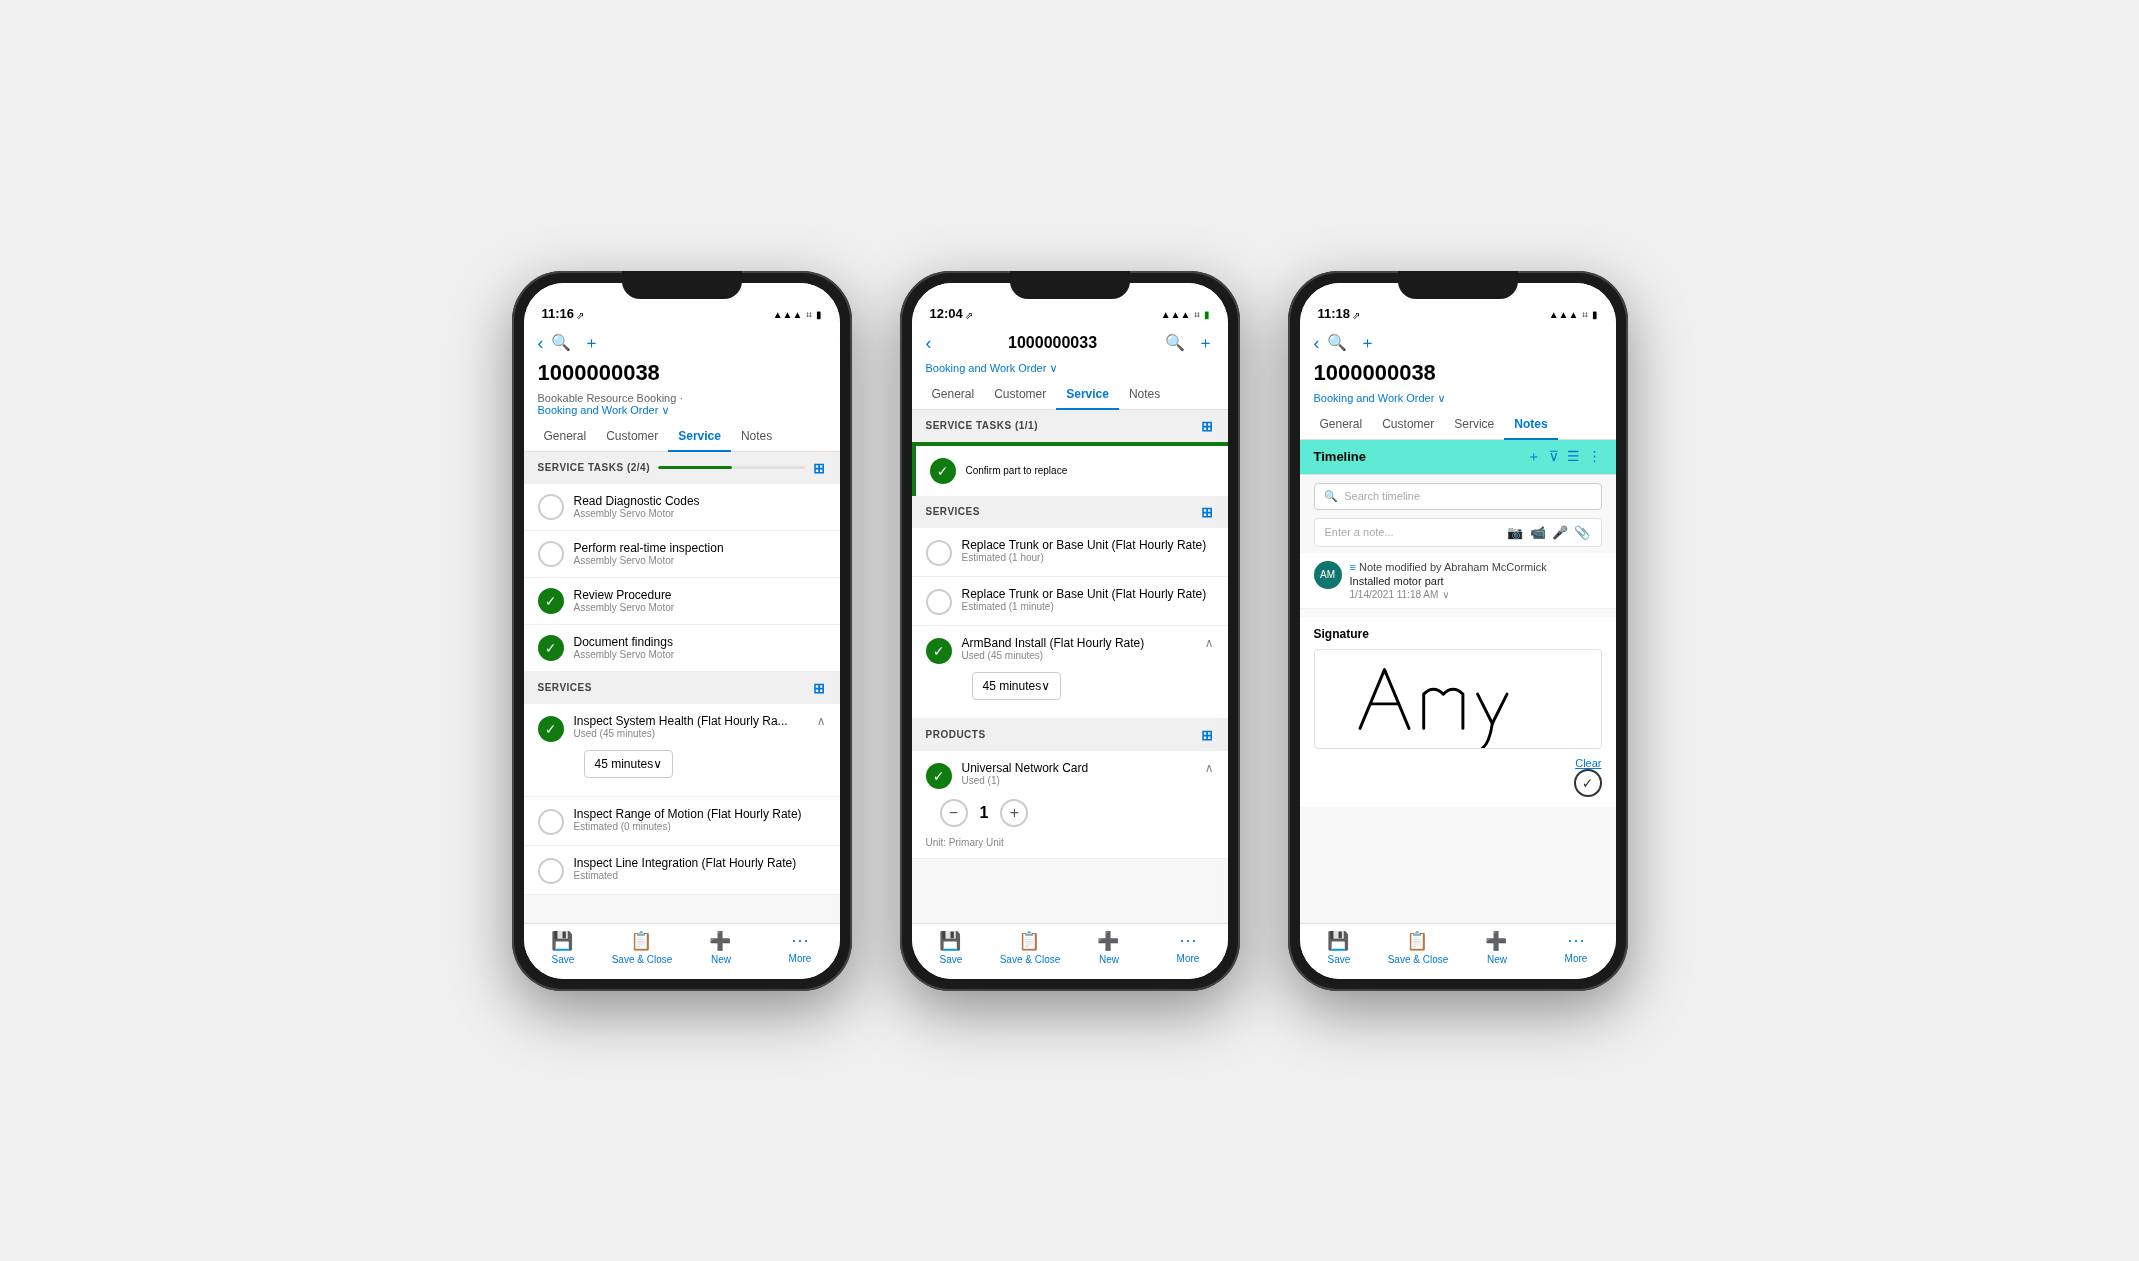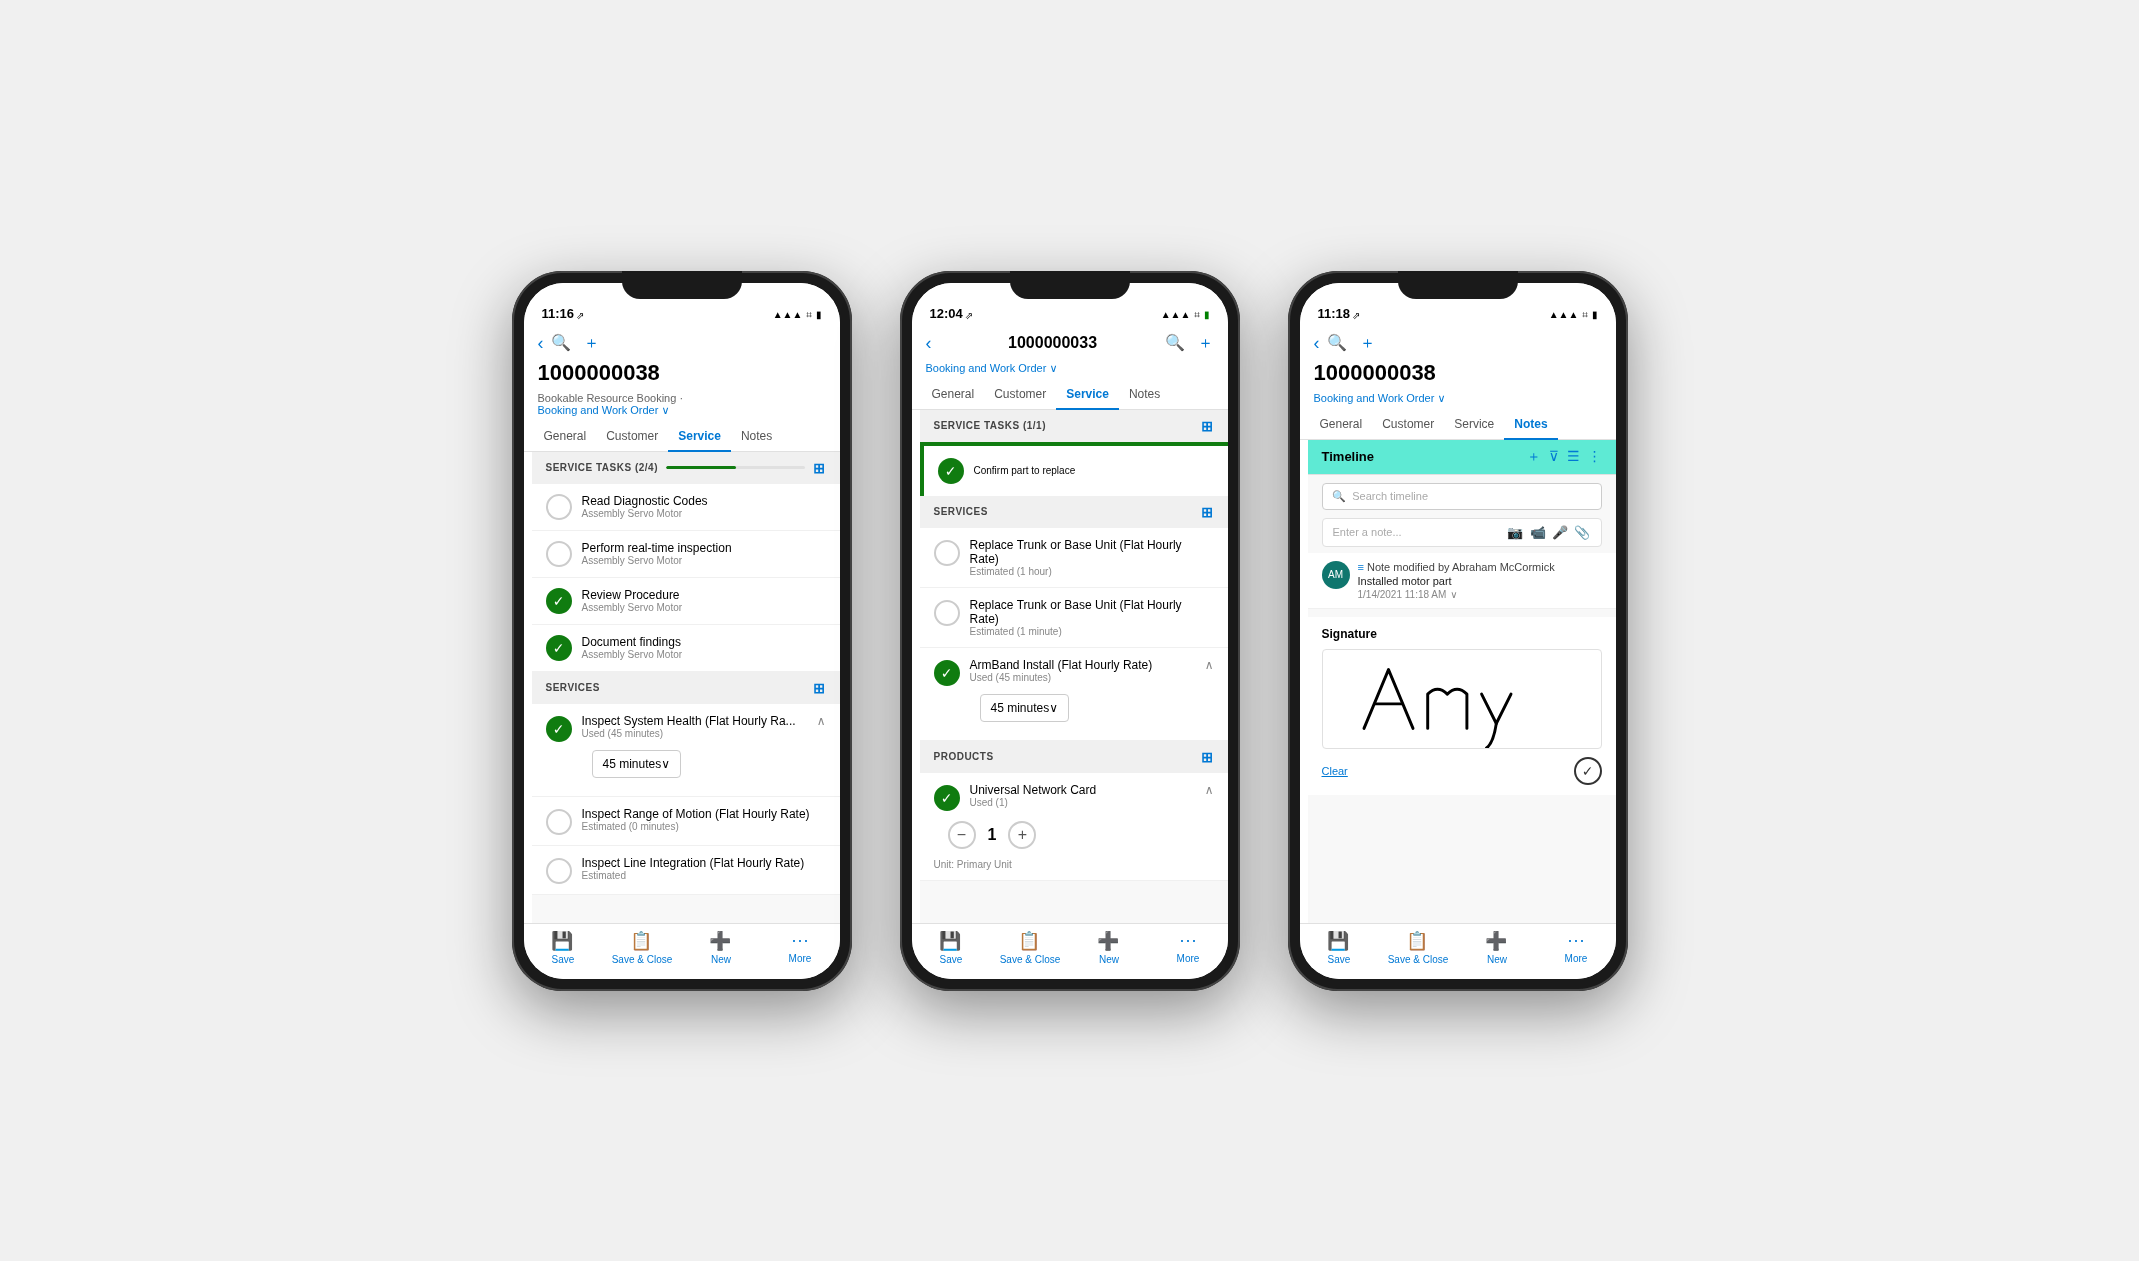--- a/index.html
+++ b/index.html
@@ -135,21 +135,20 @@
       left: 0;
       right: 0;
       height: 2px;
       background: #0078d4;
     }
     
     .content {
       flex: 1;
       overflow-y: auto;
       background: #f8f8f8;
-      margin-left: 8px;
     }
     .content::-webkit-scrollbar { display: none; }
     
     .section-header {
       display: flex;
       align-items: center;
       padding: 8px 14px;
       background: #f0f0f0;
       font-size: 10px;
       font-weight: 600;
@@ -441,23 +440,24 @@
       justify-content: center;
       background: #fff;
       overflow: hidden;
     }
     .sig-svg {
       width: 100%;
       height: 100%;
     }
     .signature-footer {
       display: flex;
-      align-items: center;
+      align-items: flex-end;
       justify-content: space-between;
       margin-top: 8px;
+      flex-direction: column;
     }
     .clear-btn {
       font-size: 11px;
       color: #0078d4;
       text-decoration: underline;
       cursor: pointer;
     }
     .confirm-btn {
       width: 28px;
       height: 28px;

